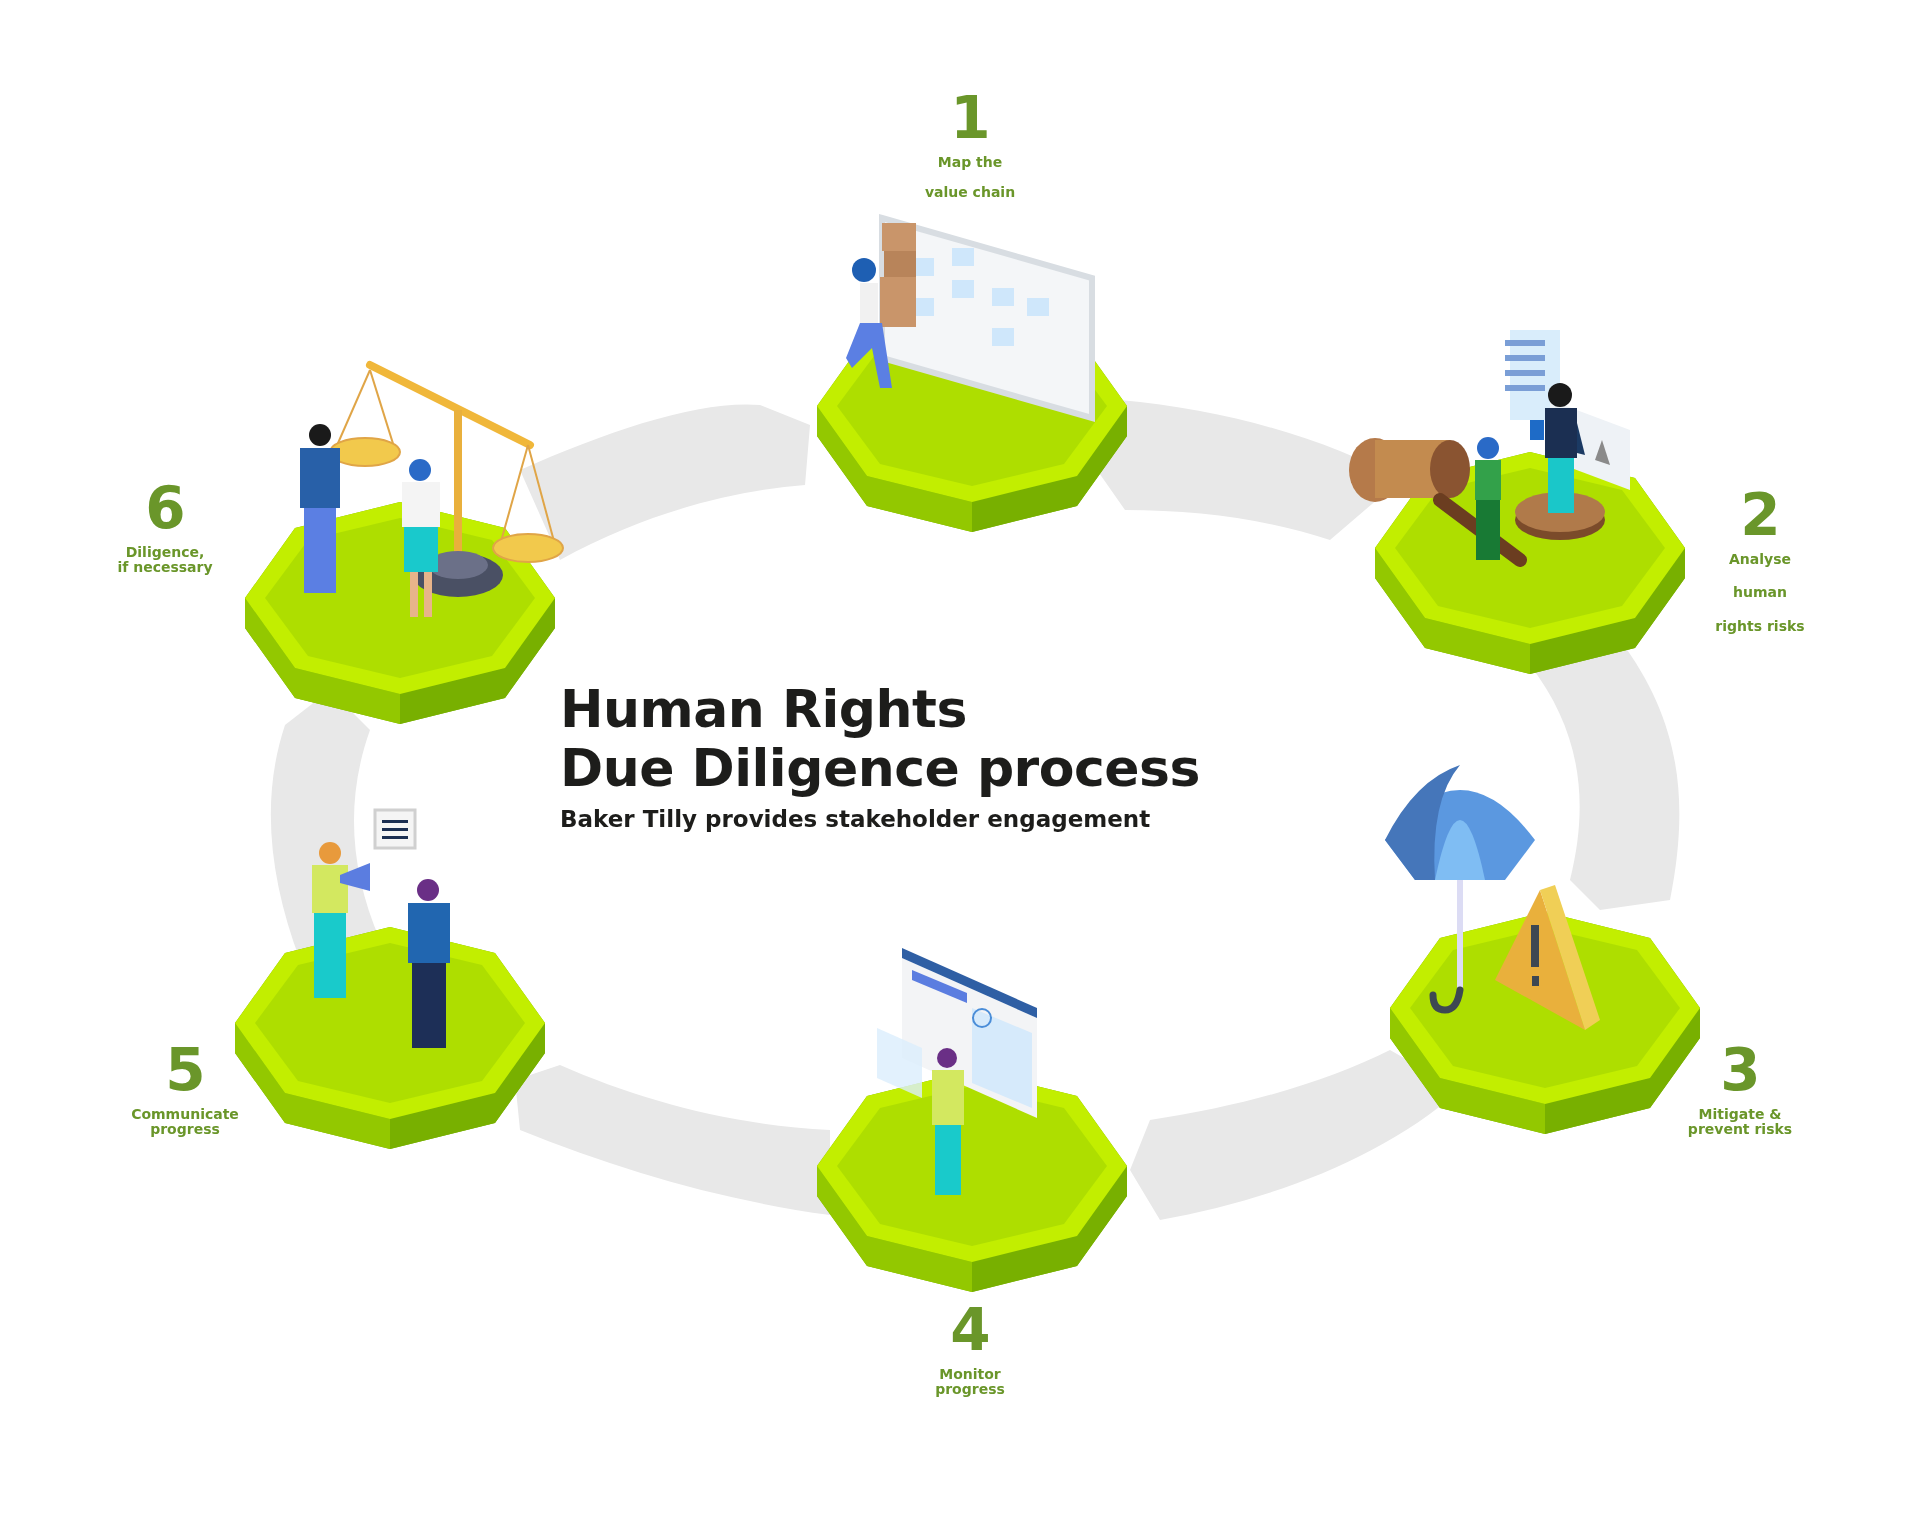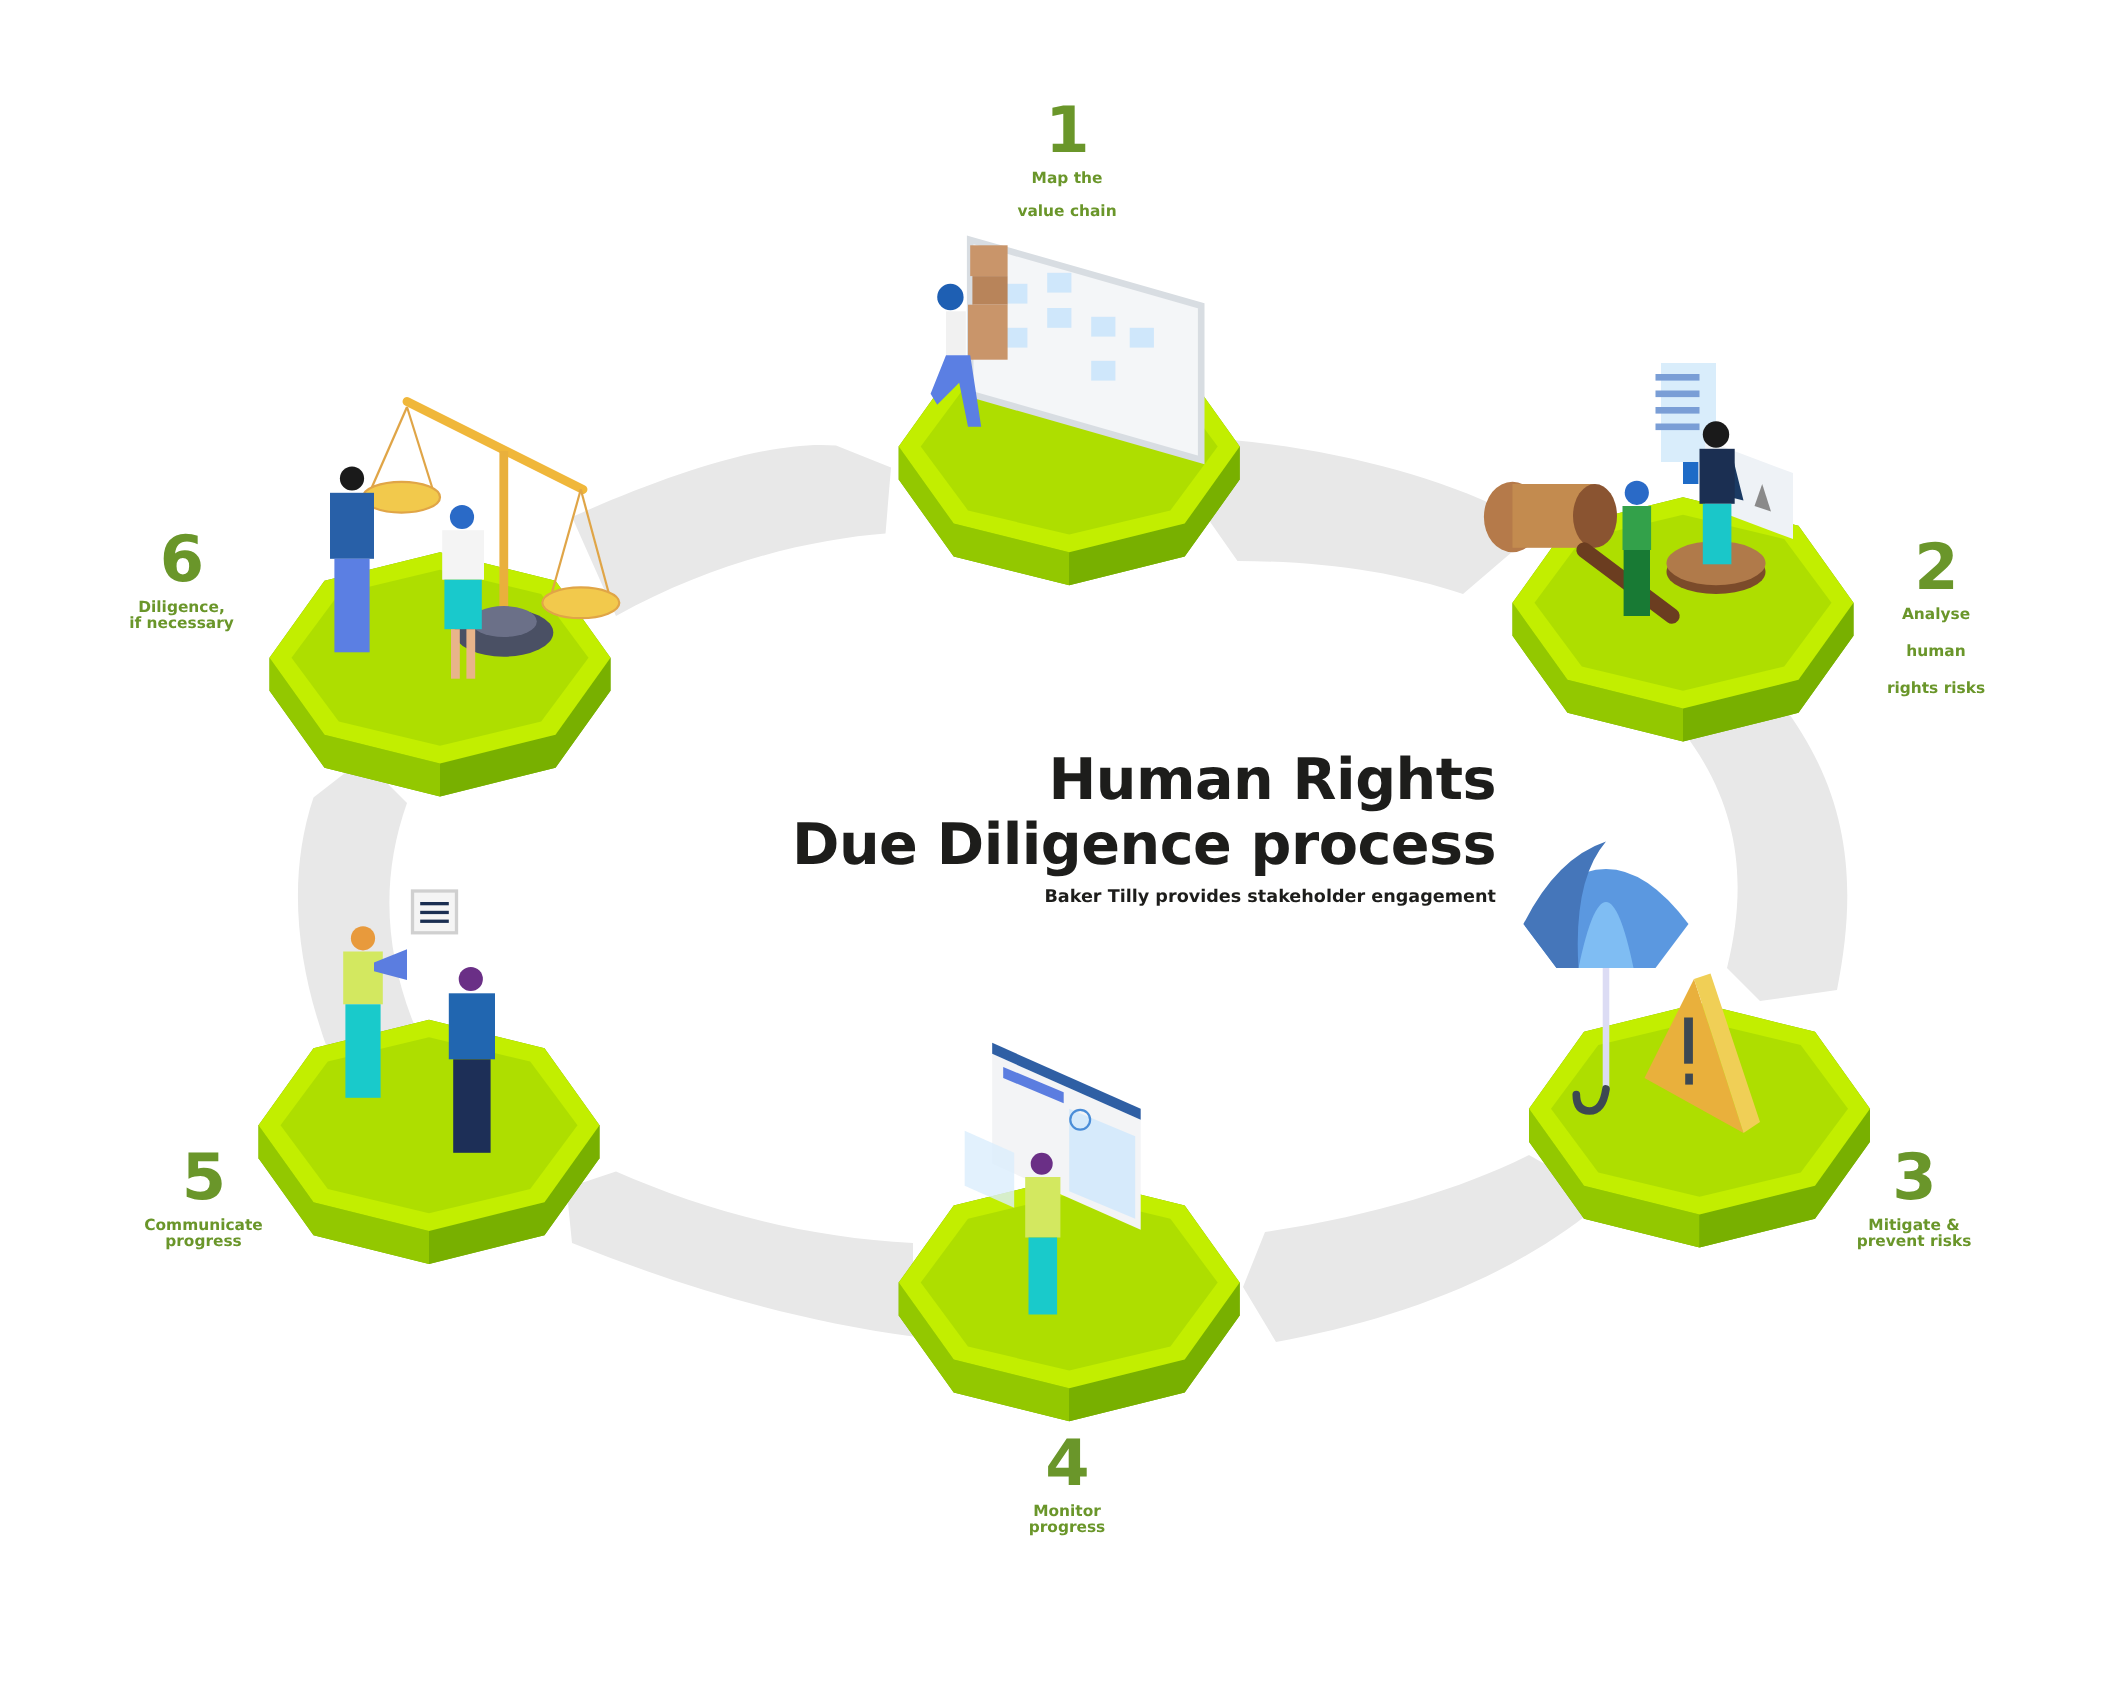--- a/index.html
+++ b/index.html
@@ -1,23 +1,23 @@
 <!DOCTYPE html>
 <html><head>
 <meta charset="utf-8">
 <style>
   html, body { margin: 0; padding: 0; background: #ffffff; }
   body { width: 1920px; height: 1528px; position: relative; overflow: hidden; font-family: "DejaVu Sans", sans-serif; }
   #scene { position: absolute; left: 0; top: 0; width: 1920px; height: 1528px; }
   .step-label { position: absolute; text-align: center; color: #6a962a; font-weight: bold; line-height: 1.05; }
   .step-num { font-size: 58px; letter-spacing: -1px; display: block; }
   .step-text { font-size: 14px; display: block; margin-top: 6px; line-height: 1.1; }
-  .center { position: absolute; left: 560px; top: 680px; width: 800px; text-align: right; color: #1d1d1b; }
+  .center { position: absolute; left: 560px; top: 680px; width: 800px; text-align: left; color: #1d1d1b; }
   .center-title { font-size: 52px; font-weight: bold; line-height: 1.14; letter-spacing: -0.5px; display: block; }
-  .center-sub { font-size: 16px; font-weight: bold; line-height: 1.28; margin-top: 6px; display: block; }
+  .center-sub { font-size: 23px; font-weight: bold; line-height: 1.28; margin-top: 6px; display: block; }
 </style>
 </head>
 <body>
 
 <svg id="scene" viewBox="0 0 1920 1528" xmlns="http://www.w3.org/2000/svg">
   <defs>
     <g id="platform">
 
       <polygon points="-155,8 -105,-62 0,-88 105,-62 155,8 155,38 105,108 0,134 -105,108 -155,38" fill="#7ab300"></polygon>
       <polygon points="-155,8 -105,78 0,104 0,134 -105,108 -155,38" fill="#93c800"></polygon>

